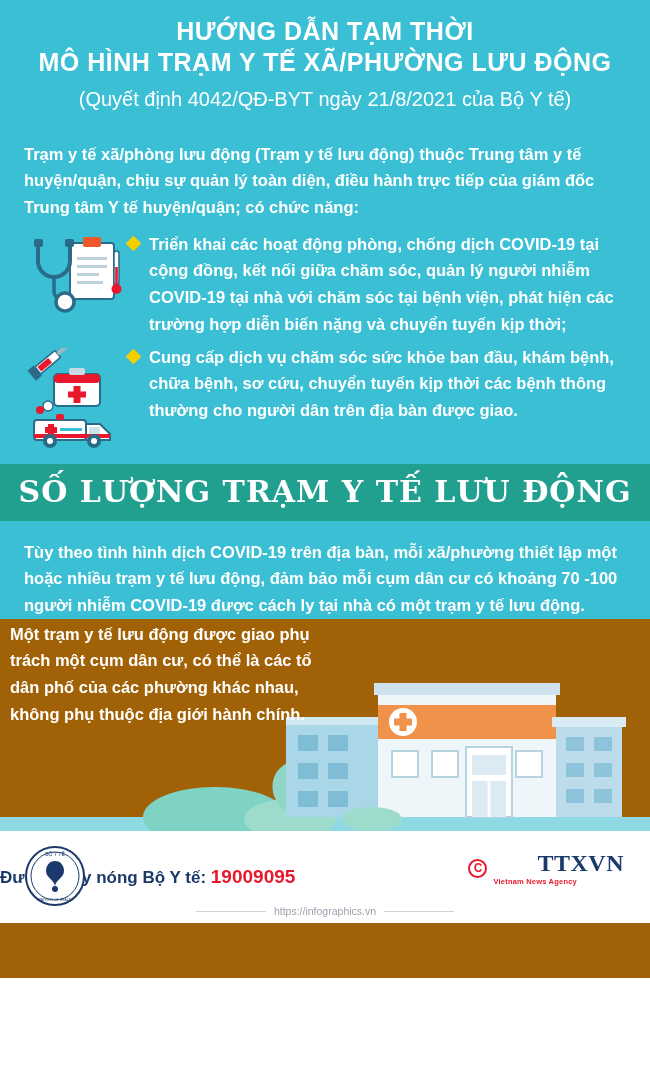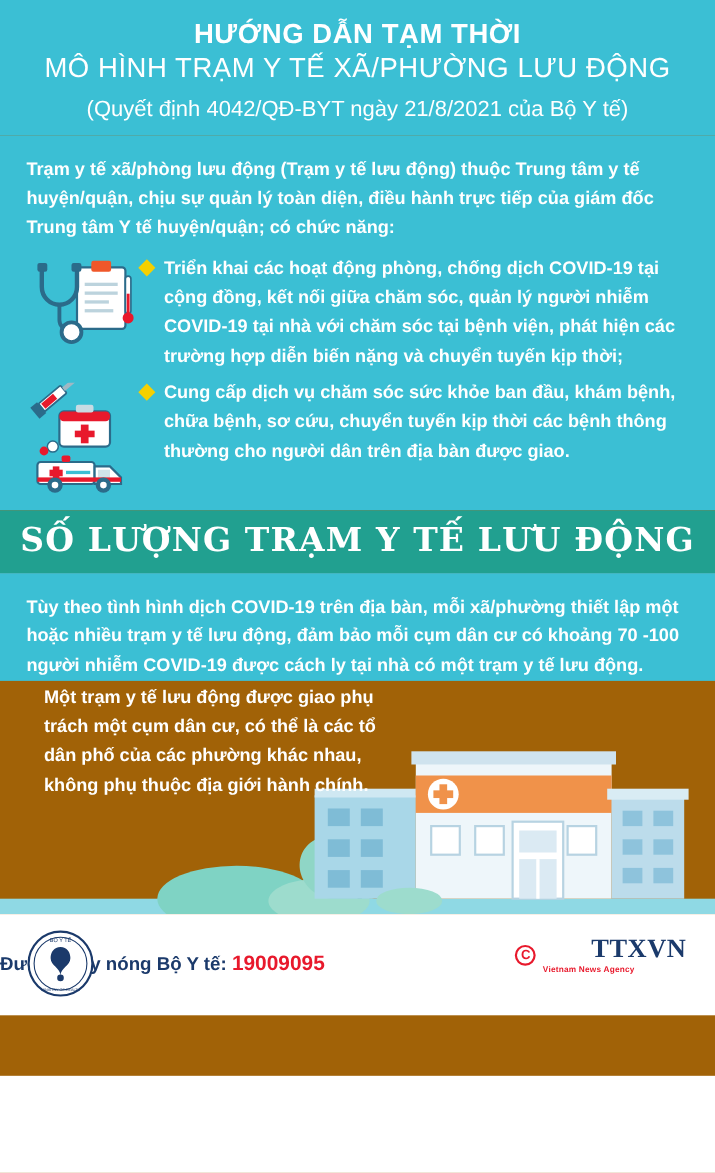--- a/index.html
+++ b/index.html
@@ -25,21 +25,21 @@
     color: #ffffff;
   }
   .header .line1 {
     font-size: 25px;
     font-weight: bold;
     letter-spacing: 0.5px;
     line-height: 1.25;
   }
   .header .line2 {
     font-size: 25px;
-    font-weight: normal;
+    font-weight: bold;
     letter-spacing: 0.5px;
     line-height: 1.25;
   }
   .header .sub {
     font-size: 20px;
     margin-top: 9px;
     font-weight: normal;
   }
 
   
@@ -107,21 +107,21 @@
     font-weight: bold;
   }
 
   .scene {
     position: relative;
     height: 210px;
     margin-top: 2px;
   }
   .scene .scene-text {
     position: absolute;
-    left: 40px; top: 0;
+    left: 10px; top: 0;
     width: 330px;
     font-size: 16.5px;
     line-height: 1.62;
     font-weight: bold;
     color: #ffffff;
     z-index: 3;
   }
 
   
   .footer {
@@ -353,15 +353,18 @@
     </div>
 
     <div class="ttxvn">
       <div class="cmark">C</div>
       <div>
         <div class="brand">TTXVN</div>
         <div class="tagline">Vietnam News Agency</div>
       </div>
     </div>
 
+    <div class="url-bar">
+      <span class="line"></span><span>https://infographics.vn</span><span class="line"></span>
+    </div>
   </div>
 
 </div>
 
 </body></html>

